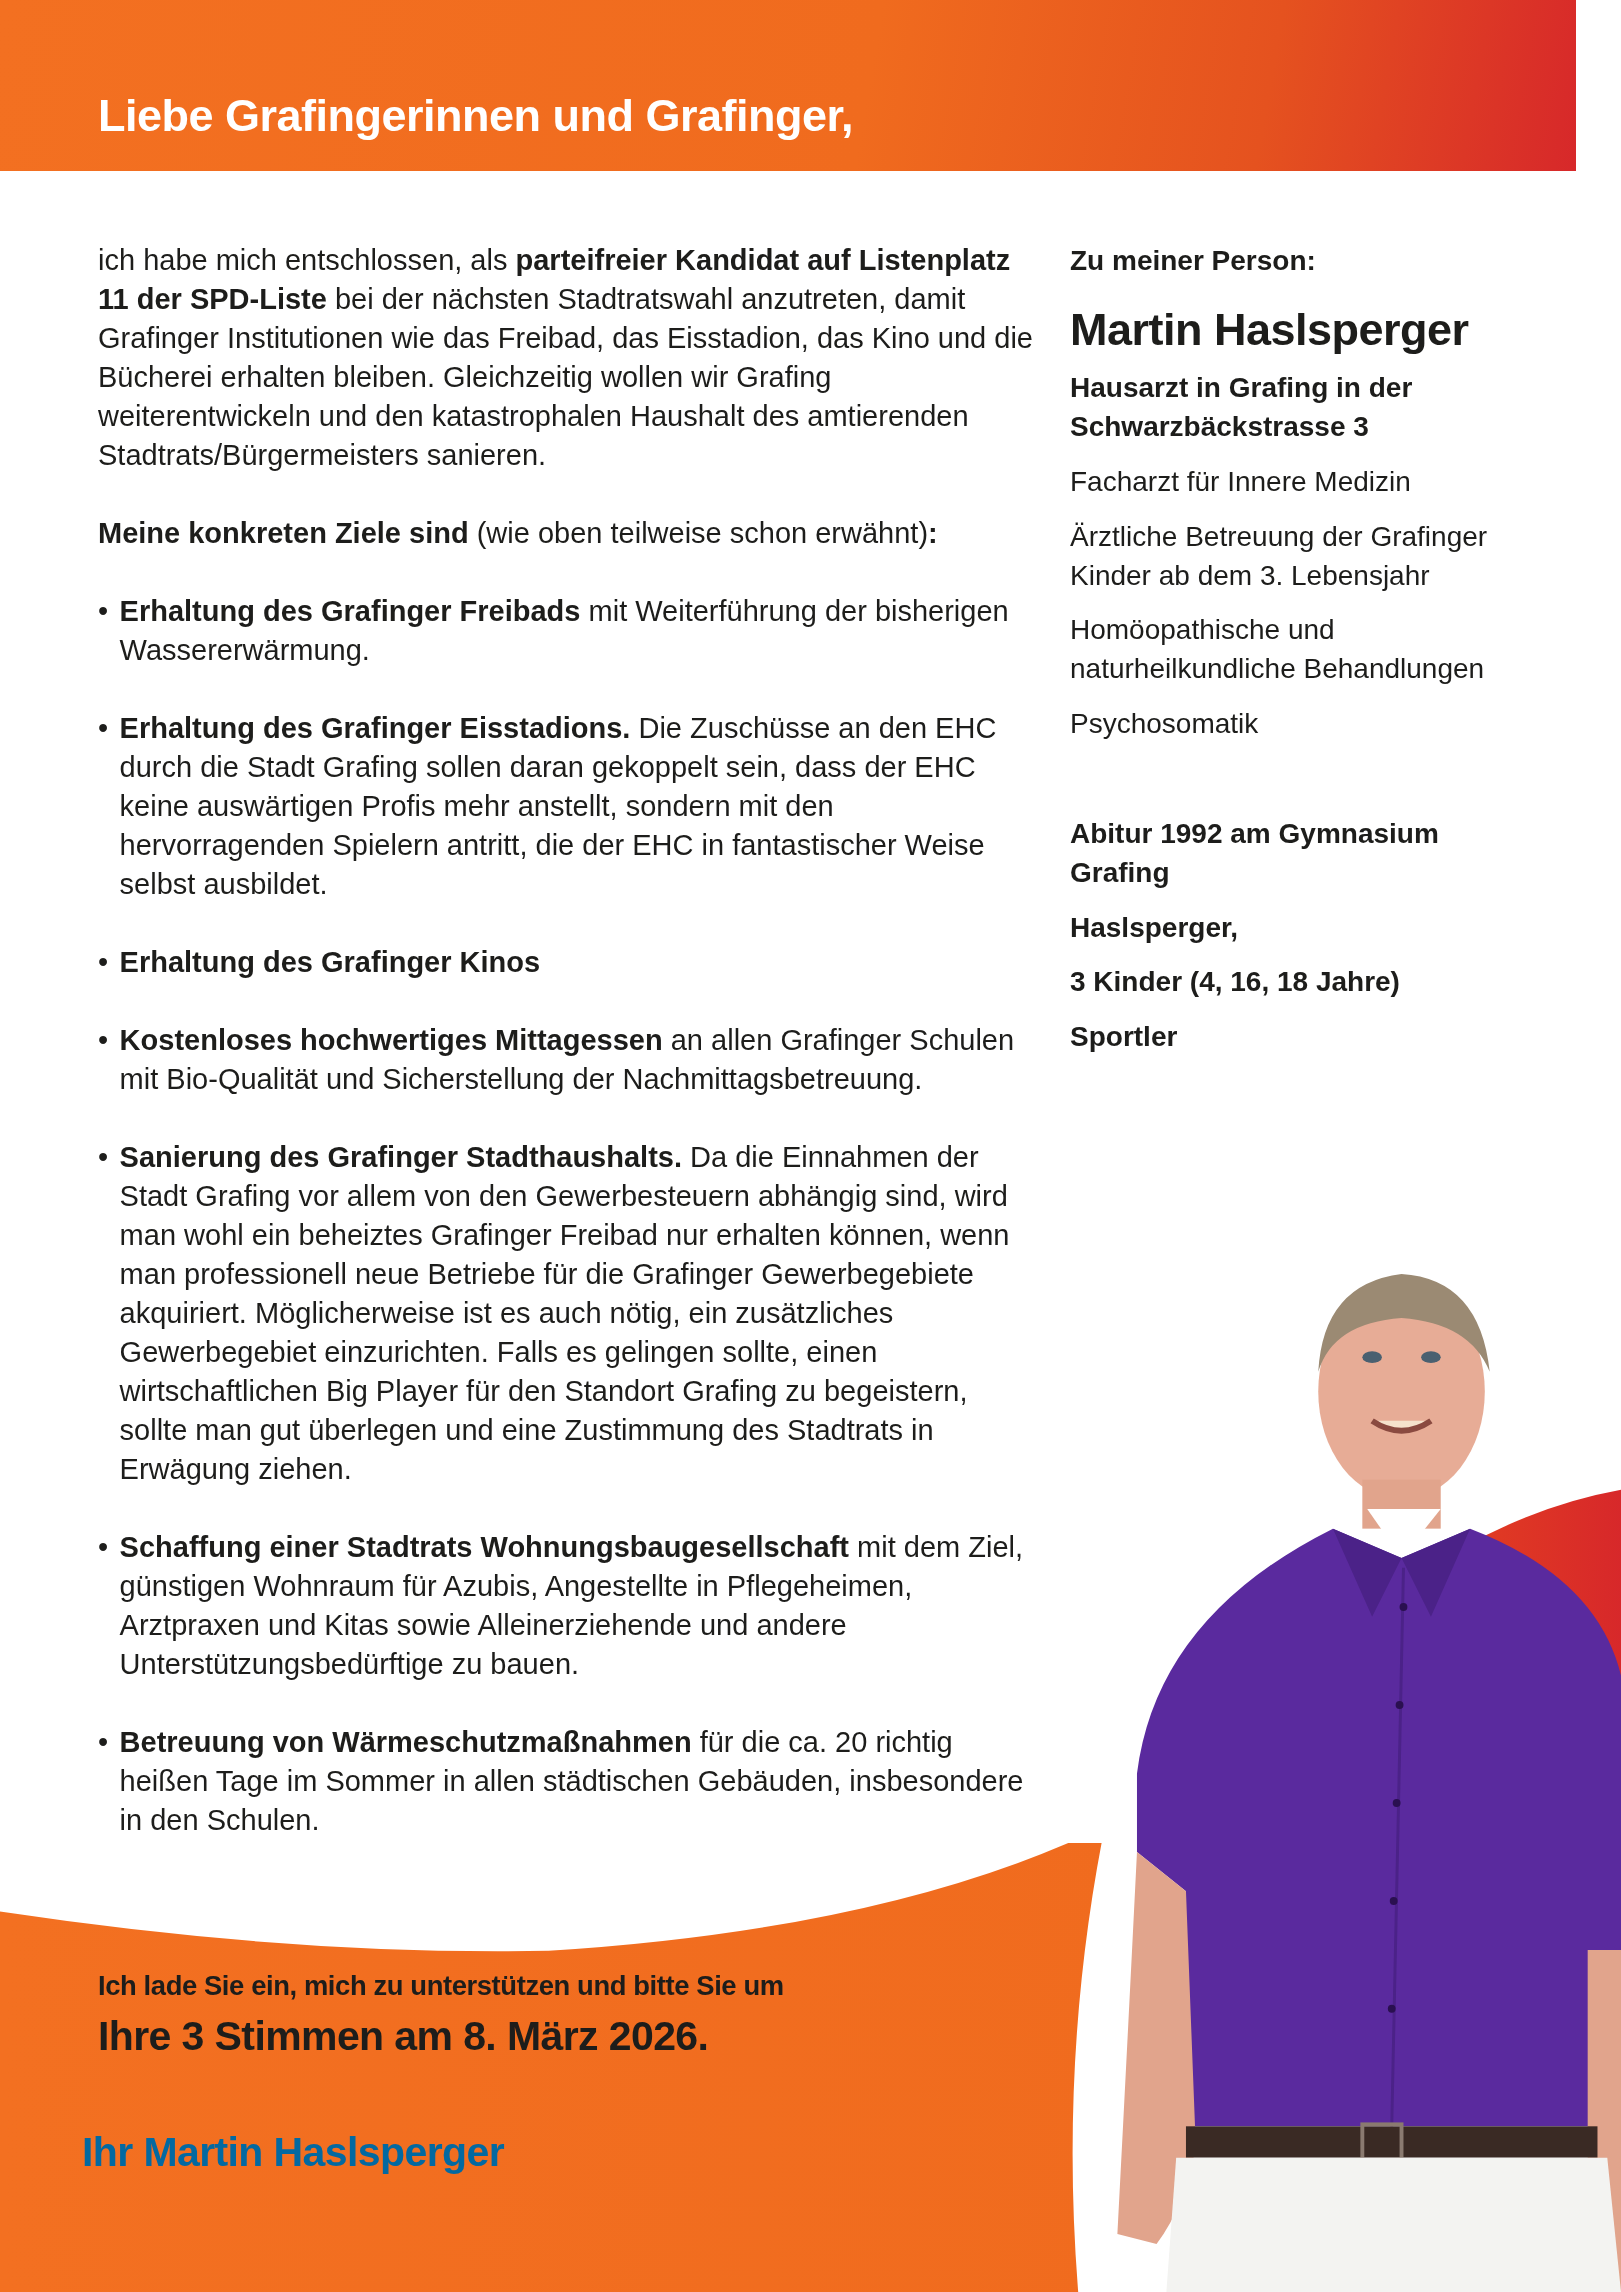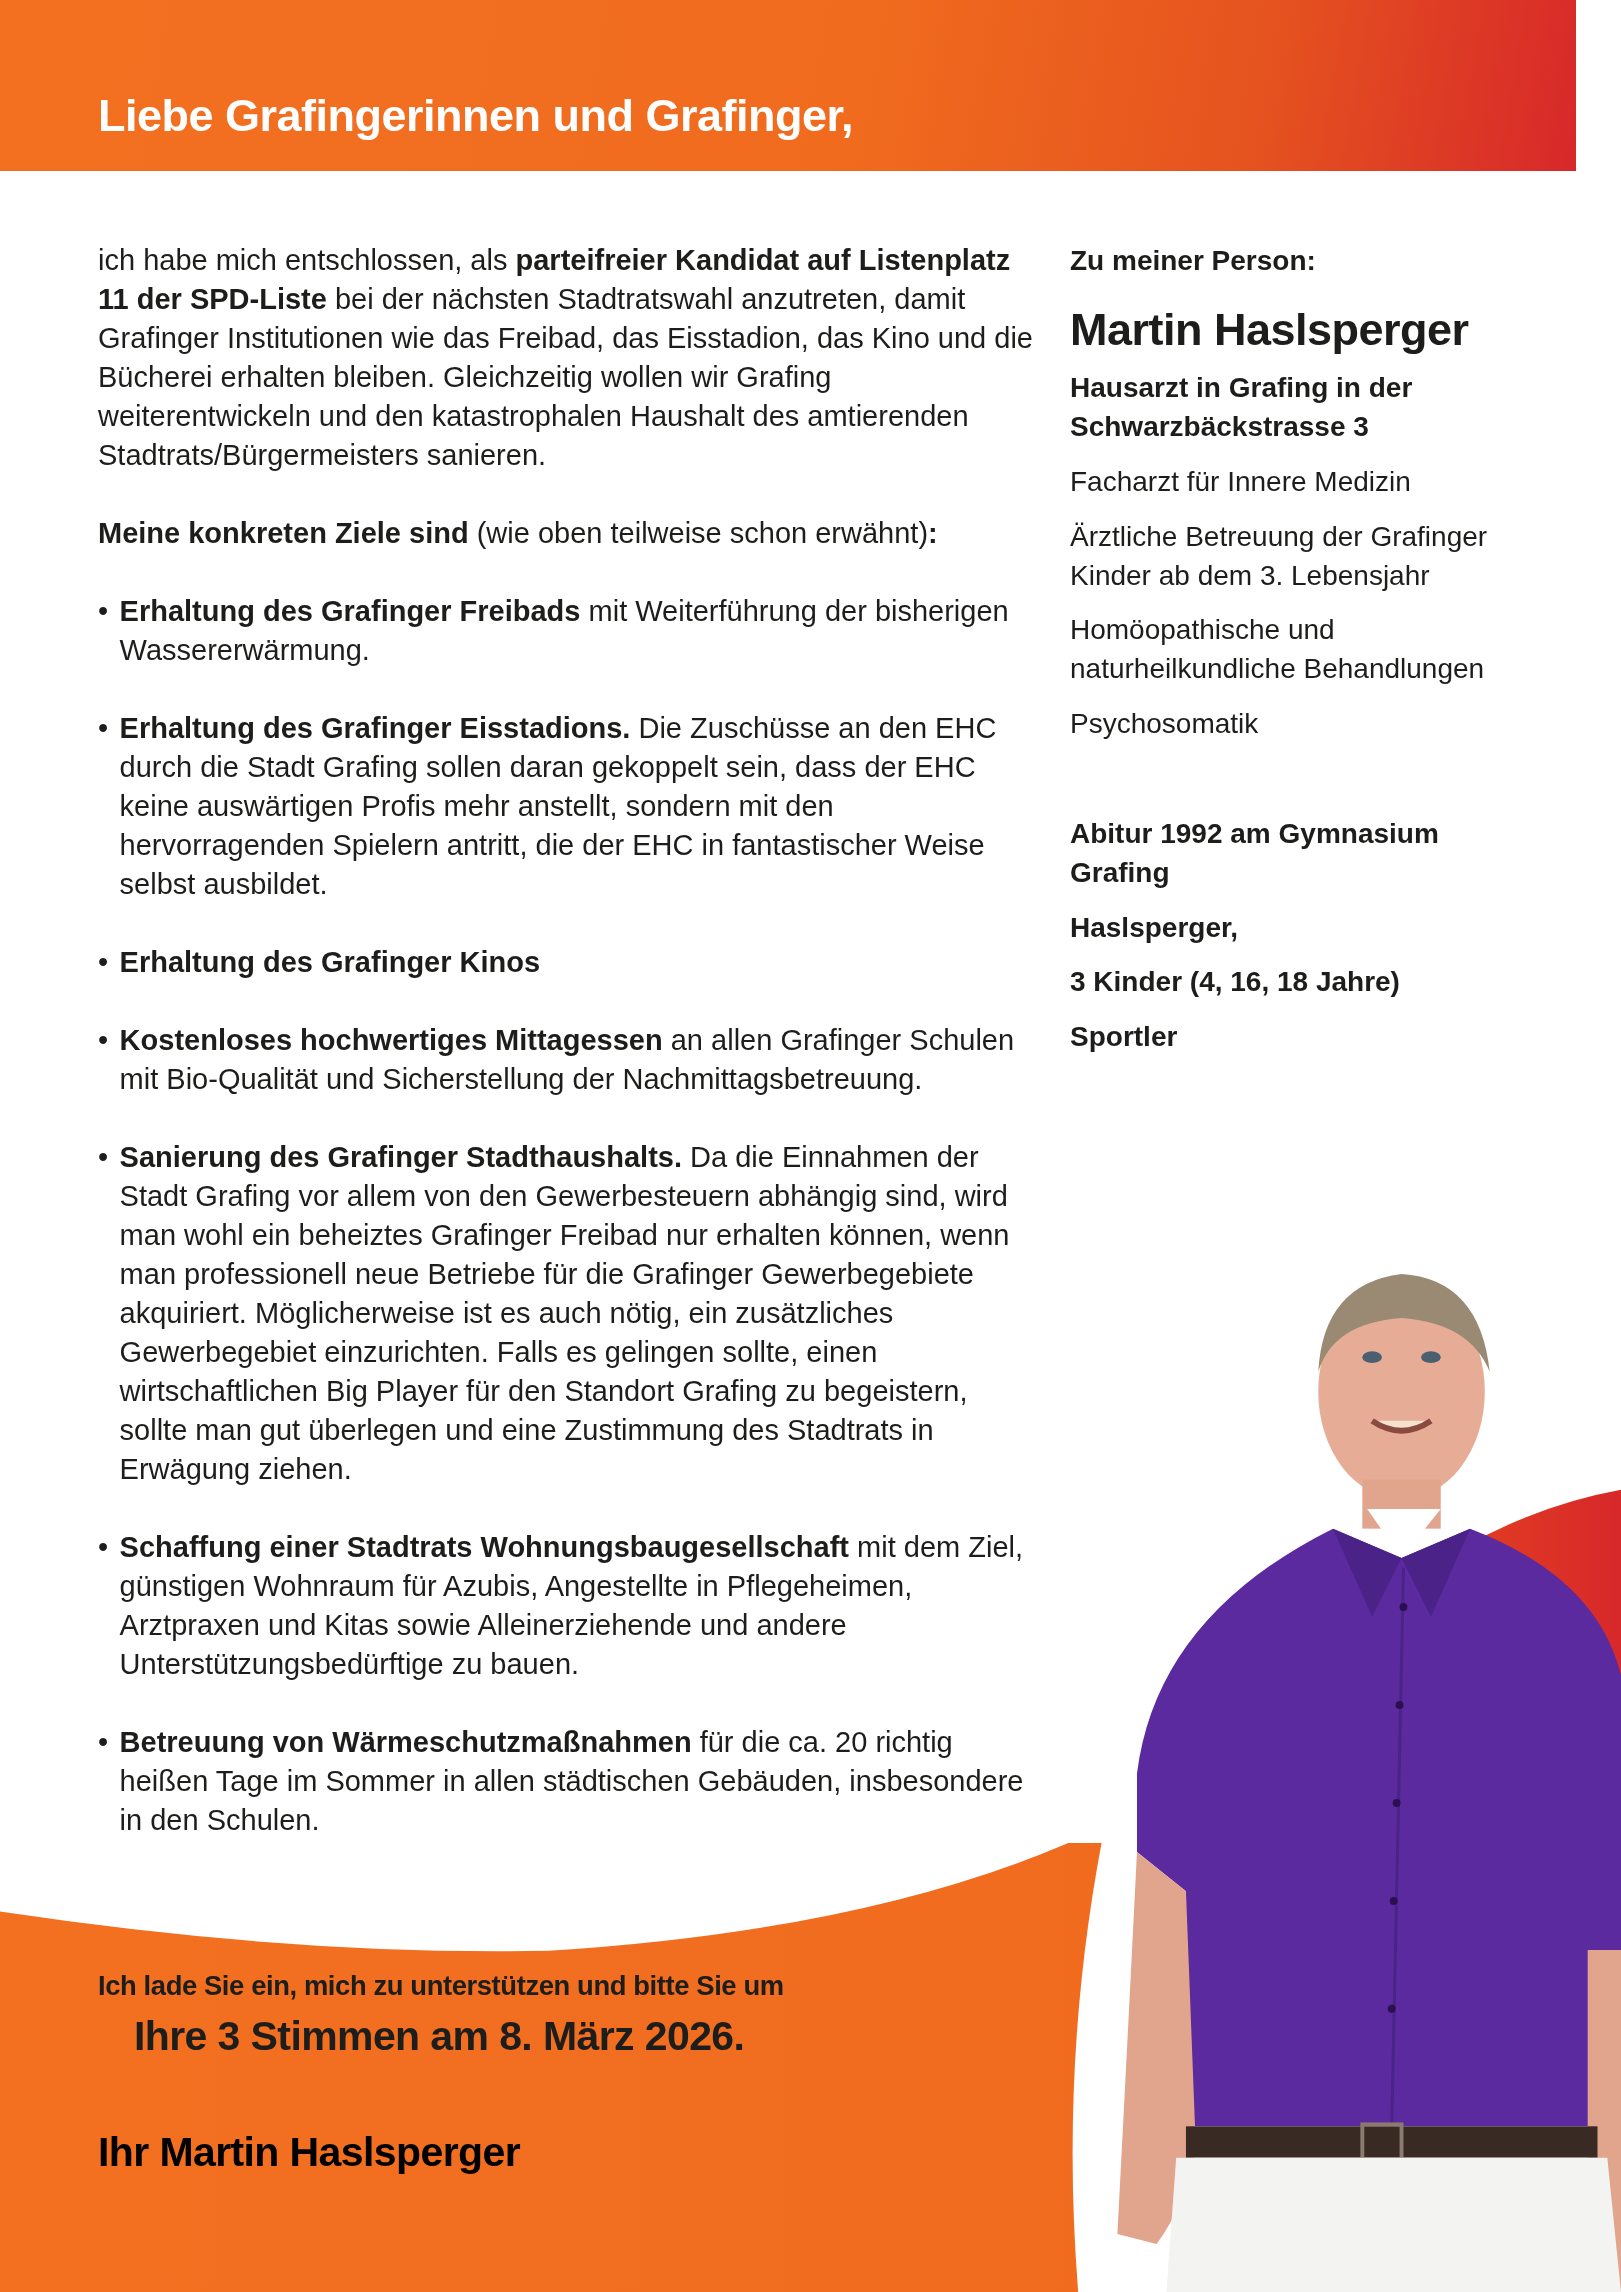--- a/index.html
+++ b/index.html
@@ -46,25 +46,25 @@
     .side-name { font-weight: bold; font-size: 45px; line-height: 55px; margin-bottom: 11.8px !important; letter-spacing: -0.5px; }
     .side-bold { font-weight: bold; }
     .side-gap { height: 55px; }
 
     .cta-small {
       position: absolute; left: 98px; top: 1970px;
       font-size: 27.4px; font-weight: bold; color: #1d1d1b; letter-spacing: -0.4px;
     }
     .cta-big {
       position: absolute; left: 98px; top: 2013px;
-      font-size: 41px; font-weight: bold; color: #1d1d1b; letter-spacing: -0.6px; margin-left: 36px;
+      font-size: 41px; font-weight: bold; color: #1d1d1b; letter-spacing: -0.6px;
     }
     .signature {
-      position: absolute; left: 98px; top: 2129px;
-      font-size: 41px; font-weight: bold; color: #000000; letter-spacing: -0.6px;
+      position: absolute; left: 82px; top: 2129px;
+      font-size: 41px; font-weight: bold; color: #0369a1; letter-spacing: -0.6px;
     }
 
     .photo {
       position: absolute; left: 1039px; top: 1264px; width: 582px; height: 1028px;
     }
   </style>
 </head>
 <body>
 
 <div class="header">

